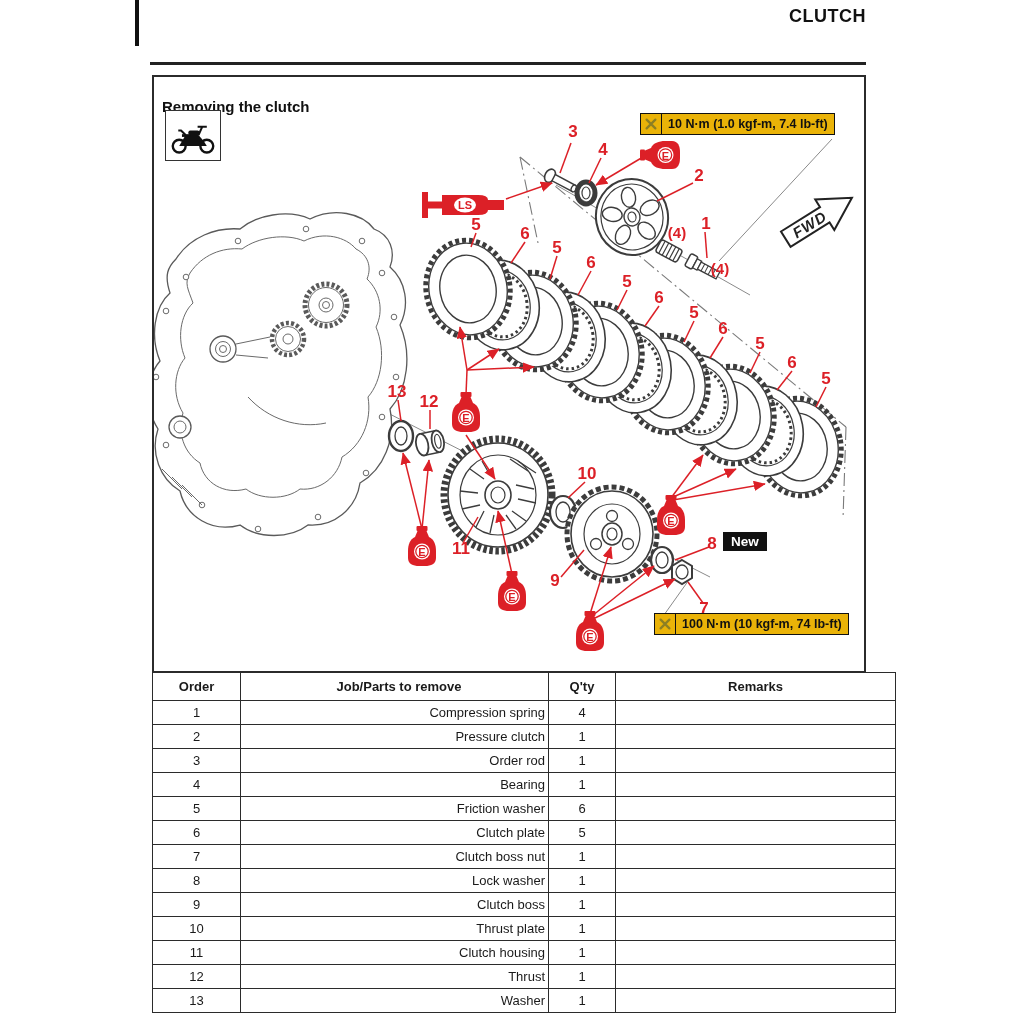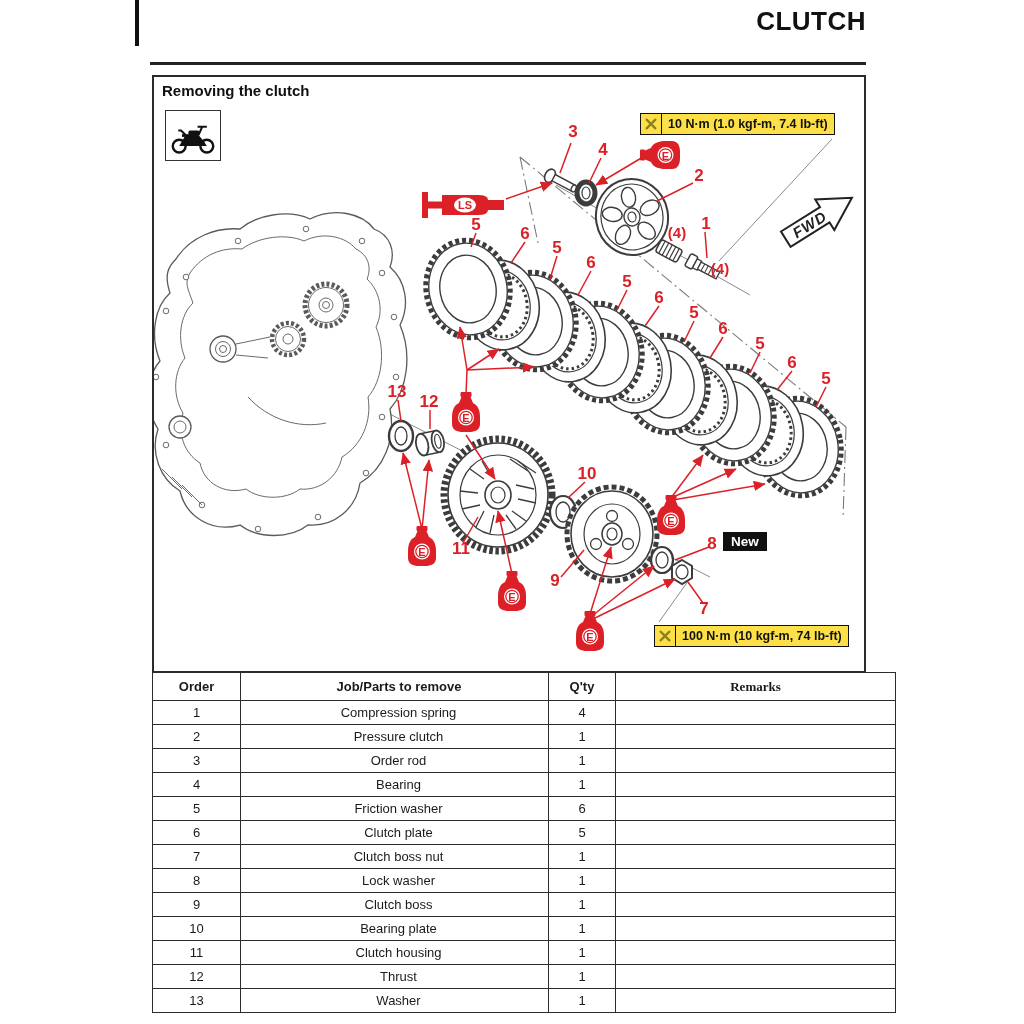--- a/index.html
+++ b/index.html
@@ -1,42 +1,42 @@
 <!DOCTYPE html>
 <html><head>
 <meta charset="utf-8">
 <style>
   html,body{margin:0;padding:0;background:#ffffff;}
   .page{position:relative;width:1024px;height:1024px;background:#fff;overflow:hidden;
         font-family:"Liberation Sans",sans-serif;color:#1a1a1a;}
   .edge-bar{position:absolute;left:135px;top:0;width:4px;height:46px;background:#111;}
   .page-title{position:absolute;top:6px;left:0;width:866px;text-align:right;
-              font-size:26px;font-weight:bold;letter-spacing:.5px;color:#111;}
+              font-size:18px;font-weight:bold;letter-spacing:.5px;color:#111;}
   .top-rule{position:absolute;left:150px;top:62px;width:716px;height:3px;background:#222;}
   .diagram-box{position:absolute;left:152px;top:75px;width:710px;height:594px;
                border:2px solid #2b2b2b;background:#fff;}
-  .section-title{position:absolute;left:8px;top:5px;font-size:15px;font-weight:bold;color:#111;}
+  .section-title{position:absolute;left:8px;top:21px;font-size:15px;font-weight:bold;color:#111;}
   .moto-box{position:absolute;left:11px;top:33px;width:54px;height:49px;border:1.6px solid #333;
             display:flex;align-items:center;justify-content:center;background:#fff;}
   .dsvg{position:absolute;left:0;top:0;}
-  .torque-box{position:absolute;display:inline-flex;align-items:stretch;background:#fde047;
+  .torque-box{position:absolute;display:inline-flex;align-items:stretch;background:#eab308;
               border:1.6px solid #111;height:20px;}
   .torque-box .wrench-cell{display:flex;align-items:center;justify-content:center;width:20px;
               border-right:1.4px solid #111;}
   .torque-box .torque-text{display:flex;align-items:center;padding:0 6px;font-size:12.5px;
               font-weight:bold;white-space:nowrap;color:#111;}
   .torque-top{left:486px;top:36px;}
-  .torque-bottom{left:500px;top:548px;}
+  .torque-bottom{left:500px;top:536px;}
   .parts-table{position:absolute;left:152px;top:672px;width:714px;border-collapse:collapse;
                table-layout:fixed;background:#fff;}
   .parts-table th,.parts-table td{border:1.6px solid #2b2b2b;font-size:13px;overflow:hidden;}
   .parts-table th{font-weight:bold;text-align:center;height:25px;padding:1px 2px;margin-top:8px;}
   .parts-table td{height:21px;padding:1px 3px;}
   .col-order{width:83px;text-align:center;}
-  .col-part{width:294px;text-align:center;padding-left:11px !important;}
+  .col-part{width:294px;text-align:right;padding-left:11px !important;}
   .col-qty{width:62px;text-align:center;}
   .col-remarks{width:275px;}
   
   .ink{stroke:#3c3c3c;fill:#fff;}
   .inknf{stroke:#3c3c3c;fill:none;}
   .case{stroke:#5a5a5a;fill:#fff;stroke-width:1.3;}
   .casel{stroke:#6a6a6a;fill:none;stroke-width:1;}
   .thin{stroke:#8a8a8a;stroke-width:1;fill:none;}
   .dash{stroke:#7a7a7a;stroke-width:1.1;fill:none;stroke-dasharray:13 4 2 4;}
   .lead{stroke:#dc2027;stroke-width:1.5;fill:none;}
@@ -398,21 +398,21 @@
       <span class="torque-text">100 N·m (10 kgf-m, 74 lb-ft)</span>
     </div>
   </div>
 
   <table class="parts-table">
     <thead>
       <tr>
         <th class="col-order">Order</th>
         <th class="col-part" style="text-align:center;">Job/Parts to remove</th>
         <th class="col-qty">Q'ty</th>
-        <th class="col-remarks" style="text-align:center;font-family:Liberation Serif, serif;">Remarks</th>
+        <th class="col-remarks" style="text-align:center;">Remarks</th>
       </tr>
     </thead>
     <tbody>
         <tr>
           <td class="col-order">1</td>
           <td class="col-part">Compression spring</td>
           <td class="col-qty">4</td>
           <td class="col-remarks"></td>
         </tr>
         <tr>
@@ -458,21 +458,21 @@
           <td class="col-remarks"></td>
         </tr>
         <tr>
           <td class="col-order">9</td>
           <td class="col-part">Clutch boss</td>
           <td class="col-qty">1</td>
           <td class="col-remarks"></td>
         </tr>
         <tr>
           <td class="col-order">10</td>
-          <td class="col-part">Bearing plate</td>
+          <td class="col-part">Thrust plate</td>
           <td class="col-qty">1</td>
           <td class="col-remarks"></td>
         </tr>
         <tr>
           <td class="col-order">11</td>
           <td class="col-part">Clutch housing</td>
           <td class="col-qty">1</td>
           <td class="col-remarks"></td>
         </tr>
         <tr>

